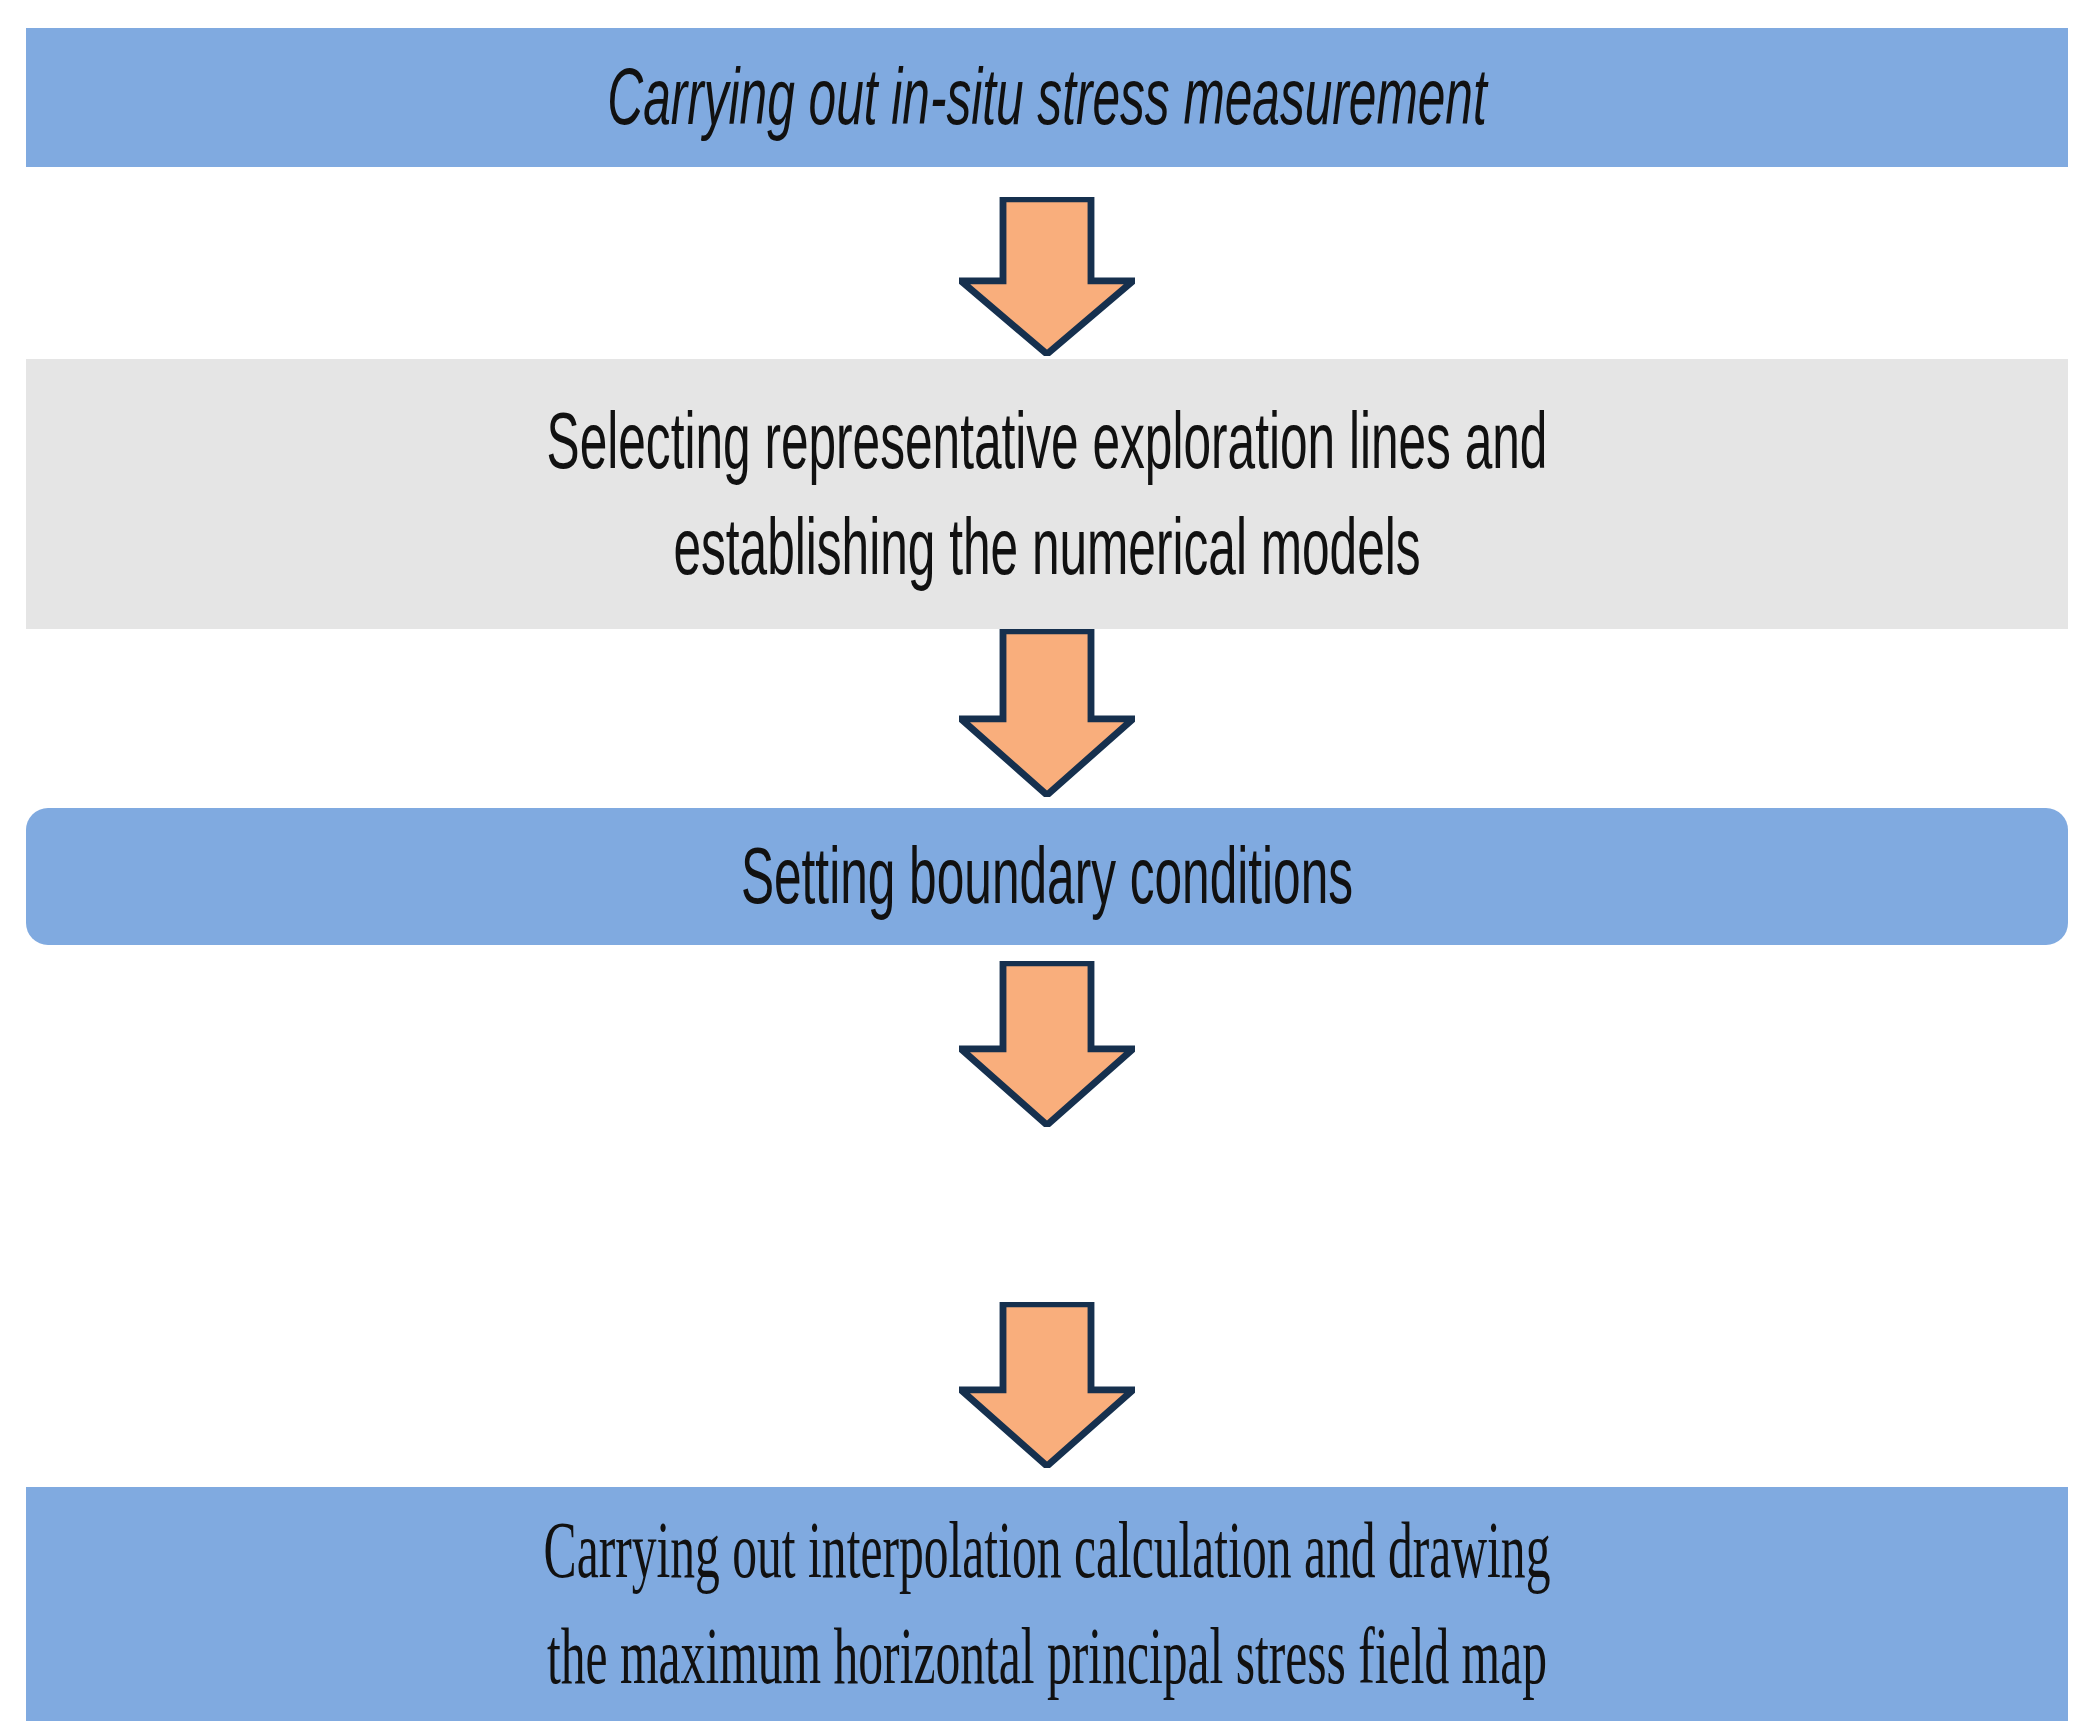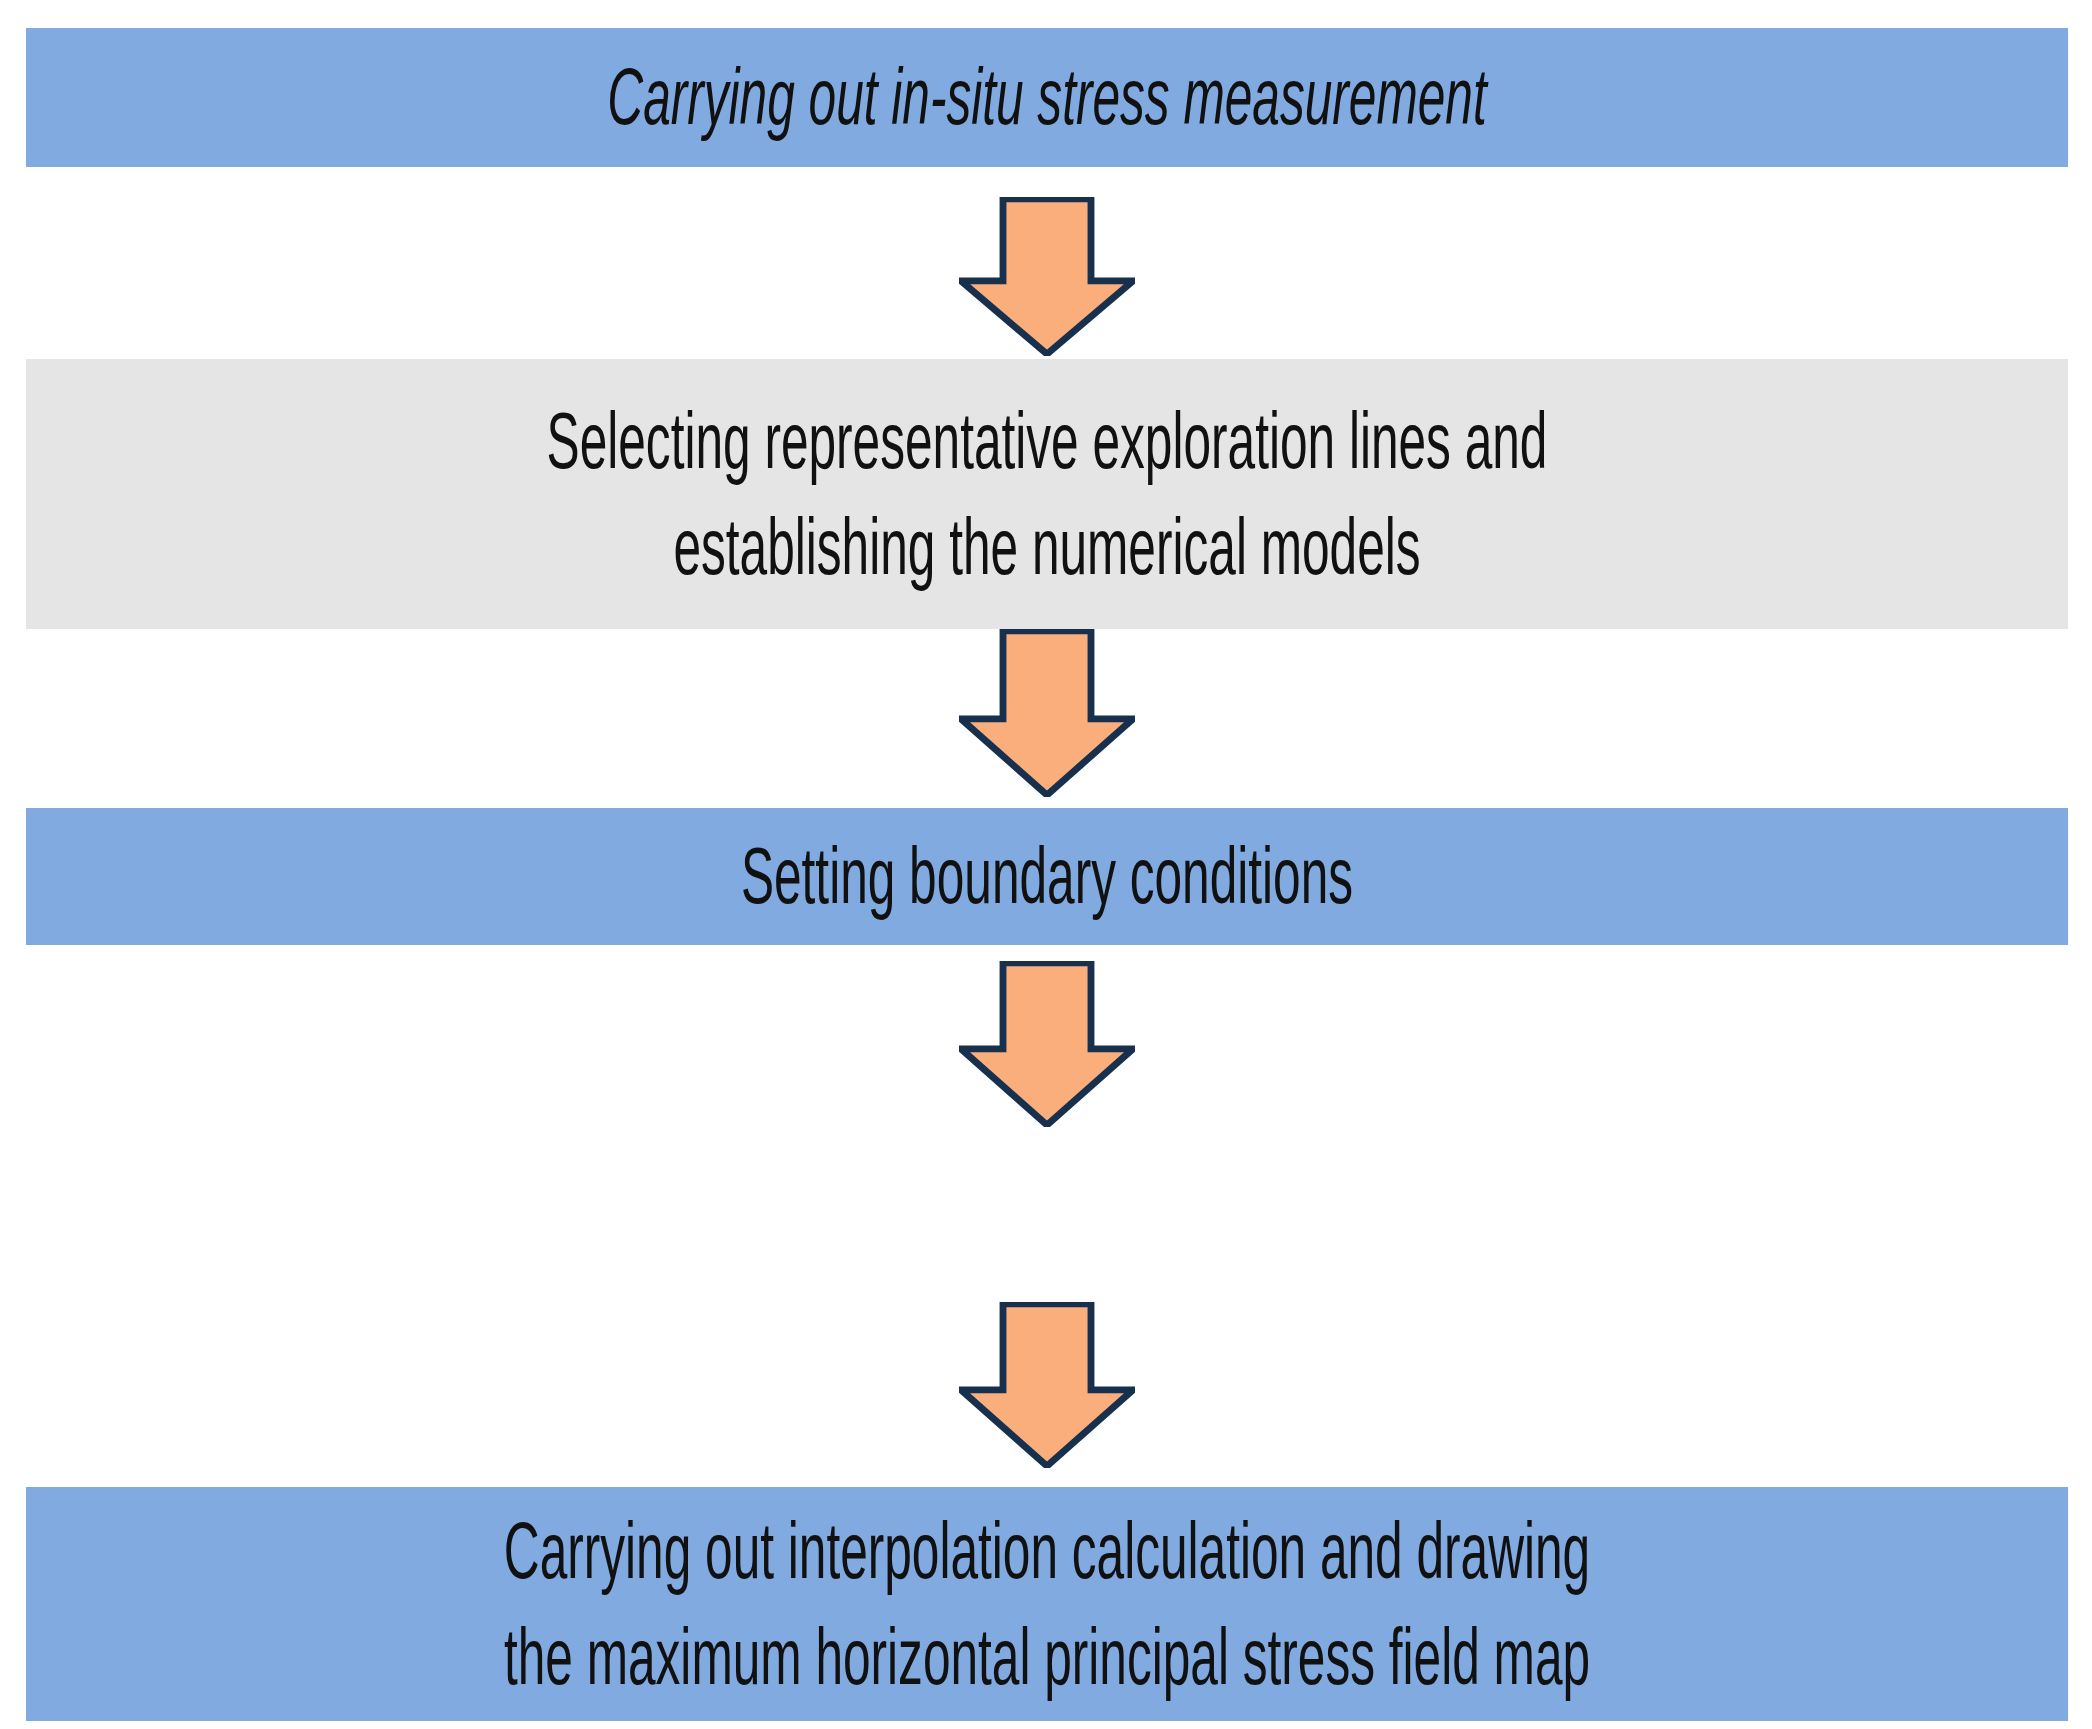--- a/index.html
+++ b/index.html
@@ -70,35 +70,35 @@
   <div class="node" style="top: 359px; height: 270px; background: #e5e5e5; align-items: center;">
     <span class="node-label two-line" style="color: rgb(17, 17, 17);"><span>Selecting representative exploration lines and</span><br><span>establishing the numerical models</span></span>
   </div>
 
   <div class="arrow" style="top:629px;height:168px;">
     <svg viewBox="0 0 180 172" preserveAspectRatio="none" aria-hidden="true">
       <polygon points="45,2 135,2 135,92 178,92 90,170 2,92 45,92" fill="#F9AE7C" stroke="#16304E" stroke-width="7" stroke-linejoin="miter"></polygon>
     </svg>
   </div>
 
-  <div class="node" style="top: 808px; height: 137px; background: rgb(128, 170, 224);">
+  <div class="node" style="top: 808px; height: 137px; background: rgb(128, 170, 224); border-radius: 22px;">
     <span class="node-label" style="color: rgb(17, 17, 17);">Setting boundary conditions</span>
   </div>
 
   <div class="arrow" style="top:961px;height:166px;">
     <svg viewBox="0 0 180 170" preserveAspectRatio="none" aria-hidden="true">
       <polygon points="45,2 135,2 135,90 178,90 90,168 2,90 45,90" fill="#F9AE7C" stroke="#16304E" stroke-width="7" stroke-linejoin="miter"></polygon>
     </svg>
   </div>
 
 
   <div class="arrow" style="top:1302px;height:166px;">
     <svg viewBox="0 0 180 170" preserveAspectRatio="none" aria-hidden="true">
       <polygon points="45,2 135,2 135,90 178,90 90,168 2,90 45,90" fill="#F9AE7C" stroke="#16304E" stroke-width="7" stroke-linejoin="miter"></polygon>
     </svg>
   </div>
 
-  <div class="node" style="top: 1487px; height: 234px; background: rgb(128, 170, 224);">
+  <div class="node" style="top: 1487px; height: 234px; background: rgb(128, 170, 224); font-family: Liberation Serif, serif;">
     <span class="node-label two-line" style="color: rgb(17, 17, 17);"><span>Carrying out interpolation calculation and drawing</span><br><span>the maximum horizontal principal stress field map</span></span>
   </div>
 
 </div>
 
 
 </body></html>

